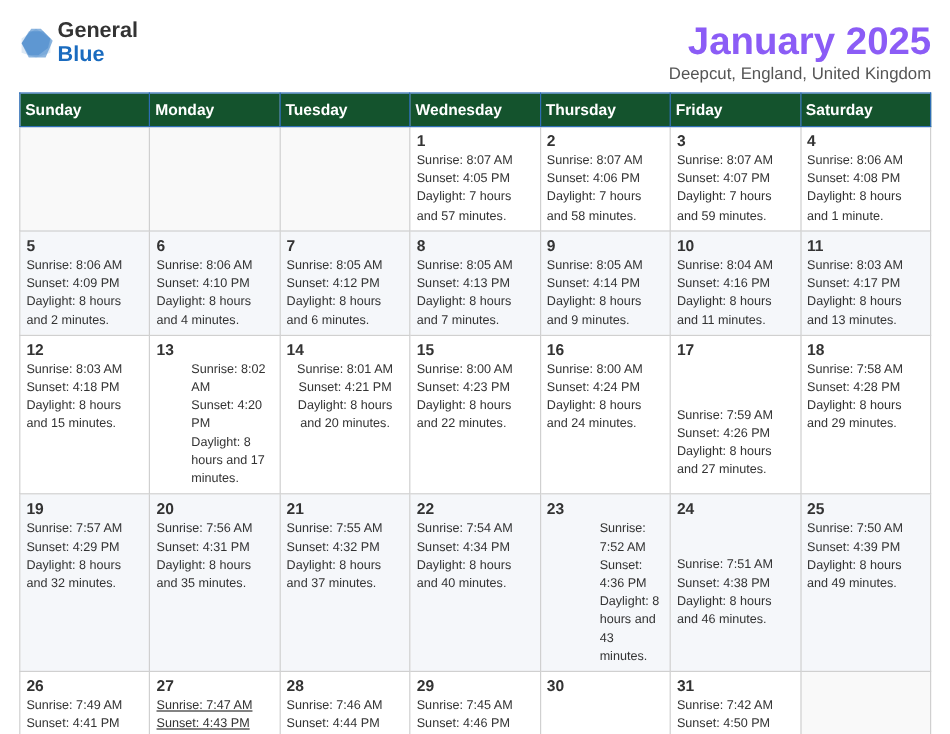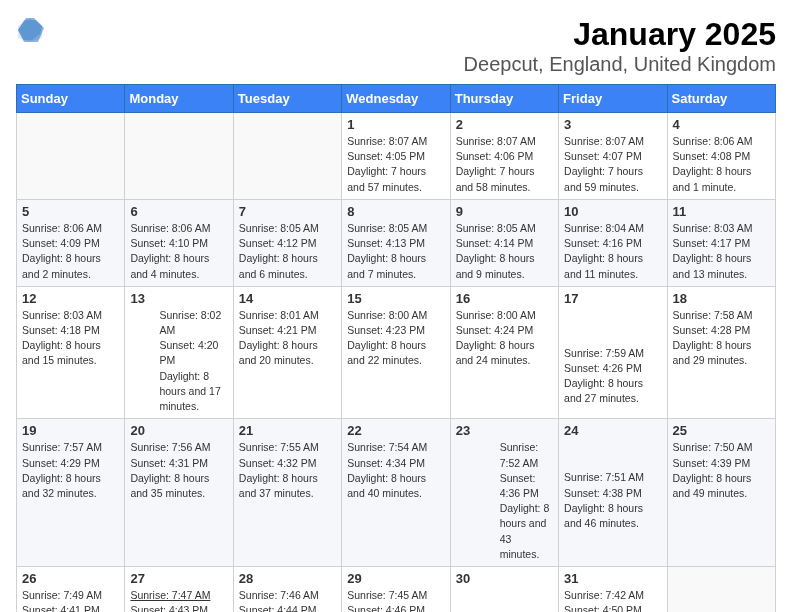--- a/index.html
+++ b/index.html
@@ -31,33 +31,33 @@
       width: 28px;
       height: 28px;
       margin-right: 4px;
     }
     .title-block {
       text-align: right;
     }
     .month-title {
       font-size: 32px;
       font-weight: bold;
-      color: #000000;
+      color: #8b5cf6;
     }
     .location {
-      font-size: 20px;
+      font-size: 14px;
       color: #555;
     }
     .calendar {
       width: 100%;
       border-collapse: collapse;
       border: 1px solid #ccc;
     }
     .calendar th {
-      background: #3b82f6;
+      background: #14532d;
       color: #fff;
       padding: 6px 4px;
       font-size: 13px;
       text-align: left;
       border: 1px solid #2d6db5;
     }
     .calendar td {
       vertical-align: top;
       padding: 4px 5px;
       border: 1px solid #d0d0d0;
@@ -84,20 +84,24 @@
 </head>
 <body>
 
 <div class="header">
   <div class="logo">
     <svg class="logo-icon" viewBox="0 0 28 28">
       <polygon points="14,2 26,10 26,22 14,26 2,22 2,10" fill="#1a6bbf" opacity="0.15"></polygon>
       <polygon points="20,4 26,10 24,18 16,24 8,24 2,14 8,4" fill="#1a6bbf" opacity="0.3"></polygon>
       <polygon points="18,2 28,12 22,26 8,26 2,14 10,2" fill="#1a6bbf" opacity="0.5"></polygon>
     </svg>
+    <div class="logo-text">
+      <span class="logo-general">General</span><br>
+      <span class="logo-blue">Blue</span>
+    </div>
   </div>
   <div class="title-block">
     <div class="month-title">January 2025</div>
     <div class="location">Deepcut, England, United Kingdom</div>
   </div>
 </div>
 
 <table class="calendar">
   <thead>
     <tr id="weekday-header">
@@ -192,21 +196,21 @@
 Daylight: 8 hours and 15 minutes.</div>
         </td>
         <td>
           <div class="day-num">13</div>
           <div class="day-info" style="white-space: pre-line; margin-left: 29px;">Sunrise: 8:02 AM
 Sunset: 4:20 PM
 Daylight: 8 hours and 17 minutes.</div>
         </td>
         <td>
           <div class="day-num">14</div>
-          <div class="day-info" style="white-space: pre-line;">Sunrise: 8:01 AM
+          <div class="day-info" style="white-space: pre-line; text-align: center;">Sunrise: 8:01 AM
 Sunset: 4:21 PM
 Daylight: 8 hours and 20 minutes.</div>
         </td>
         <td>
           <div class="day-num">15</div>
           <div class="day-info" style="white-space: pre-line;">Sunrise: 8:00 AM
 Sunset: 4:23 PM
 Daylight: 8 hours and 22 minutes.</div>
         </td>
         <td>

